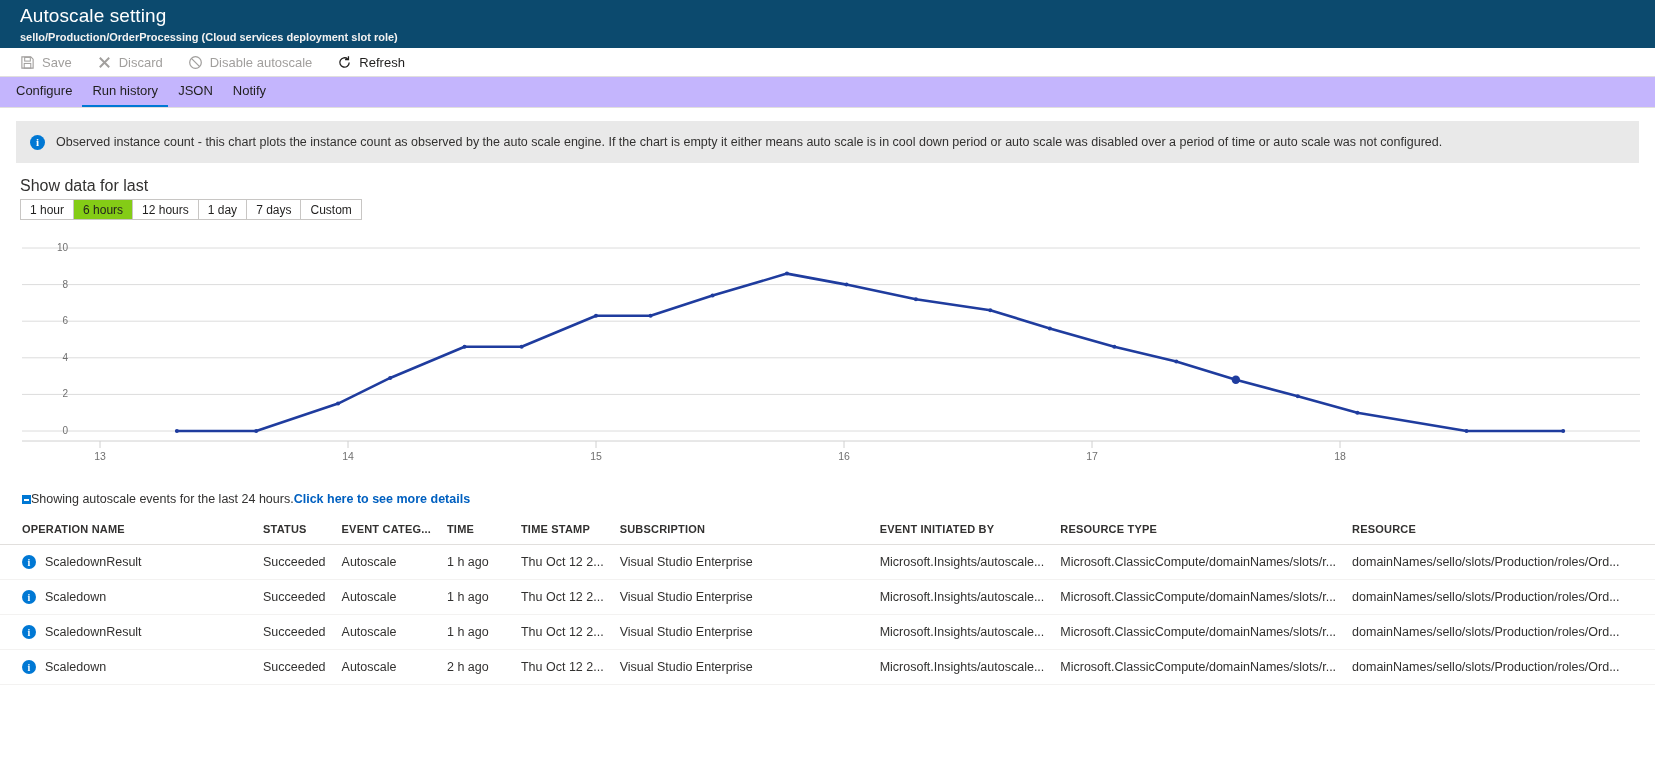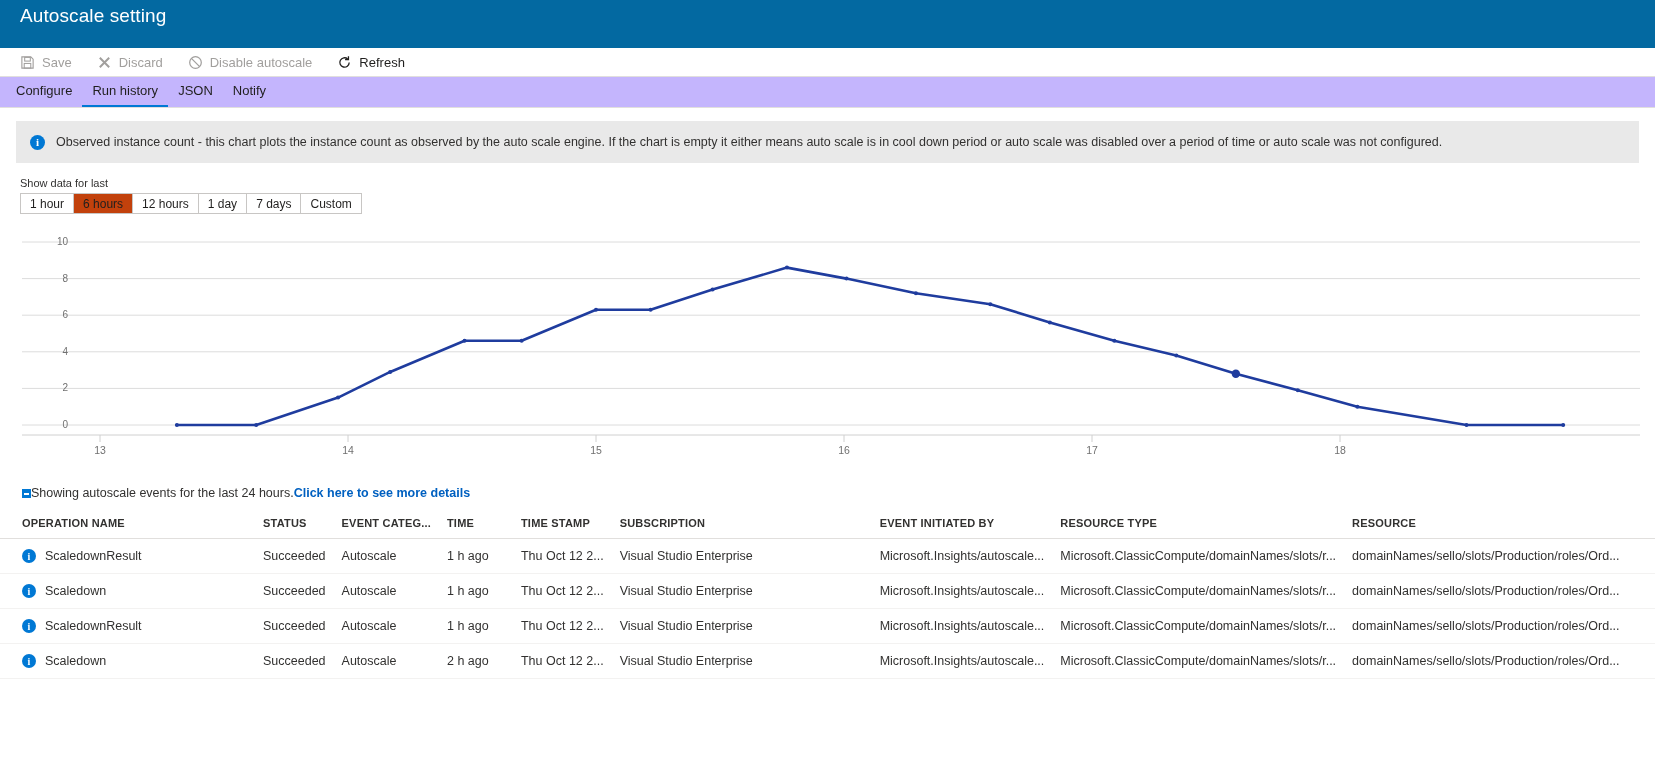--- a/index.html
+++ b/index.html
@@ -7,21 +7,21 @@
     margin: 0; padding: 0;
     width: 1655px; height: 775px;
     background: #ffffff;
     font-family: "Liberation Sans", sans-serif;
     color: #333333;
     overflow: hidden;
   }
 
   
   .title-bar {
-    background: #0369a1;
+    background: #0c4a6e;
     height: 48px;
     padding: 5px 0 0 20px;
     color: #ffffff;
   }
   .title-main {
     font-size: 19px;
     font-weight: 400;
     line-height: 22px;
     letter-spacing: .1px;
   }
@@ -91,34 +91,34 @@
     width: 15px; height: 15px; border-radius: 50%;
     background: #0078d4; color: #fff;
     font-size: 11px; font-weight: bold;
     display: flex; align-items: center; justify-content: center;
     font-family: "Liberation Serif", serif;
     flex: 0 0 auto;
   }
 
   
   .range-wrap { padding: 14px 0 0 20px; }
-  .range-label { font-size: 11px; color: #323130; margin-bottom: 4px; }
+  .range-label { font-size: 16px; color: #323130; margin-bottom: 4px; }
   .range-group { display: inline-flex; border: 1px solid #c8c6c4; height: 21px; }
   .range-btn {
     font-size: 12px;
     color: #201f1e;
     padding: 0 9px;
     display: flex; align-items: center;
     border-right: 1px solid #c8c6c4;
     background: #ffffff;
     cursor: pointer;
     white-space: nowrap;
   }
   .range-btn:last-child { border-right: none; }
-  .range-btn.selected { background: #c2410c; }
+  .range-btn.selected { background: #84cc16; }
 
   
   .chart-area { position: relative; margin-top: 14px; height: 250px; }
   .chart-svg { display: block; }
 
   
   .events-note {
     display: flex; align-items: center; 
     padding: 0 0 0 22px;
     margin-top: 8px;
@@ -171,20 +171,21 @@
   .c-sub    { width: 260px; }
   .c-init   { width: 160px; }
   .c-restype{ width: 260px; margin-left: 27px; }
   .c-res    { width: auto; }
 </style>
 </head>
 <body>
 
 <div class="title-bar">
   <div class="title-main">Autoscale setting</div>
+  <div class="title-sub">sello/Production/OrderProcessing (Cloud services deployment slot role)</div>
 </div>
 
 <div class="command-bar">
   <div class="cmd disabled">
     <span>
       <svg width="15" height="15" viewBox="0 0 16 16">
           <path d="M2 2h9.5L14 4.5V14H2V2z" fill="none" stroke="#a19f9d" stroke-width="1.2"></path>
           <rect x="5" y="2.5" width="6" height="4" fill="none" stroke="#a19f9d" stroke-width="1.1"></rect>
           <rect x="4.5" y="9" width="7" height="5" fill="none" stroke="#a19f9d" stroke-width="1.1"></rect>
         </svg>

